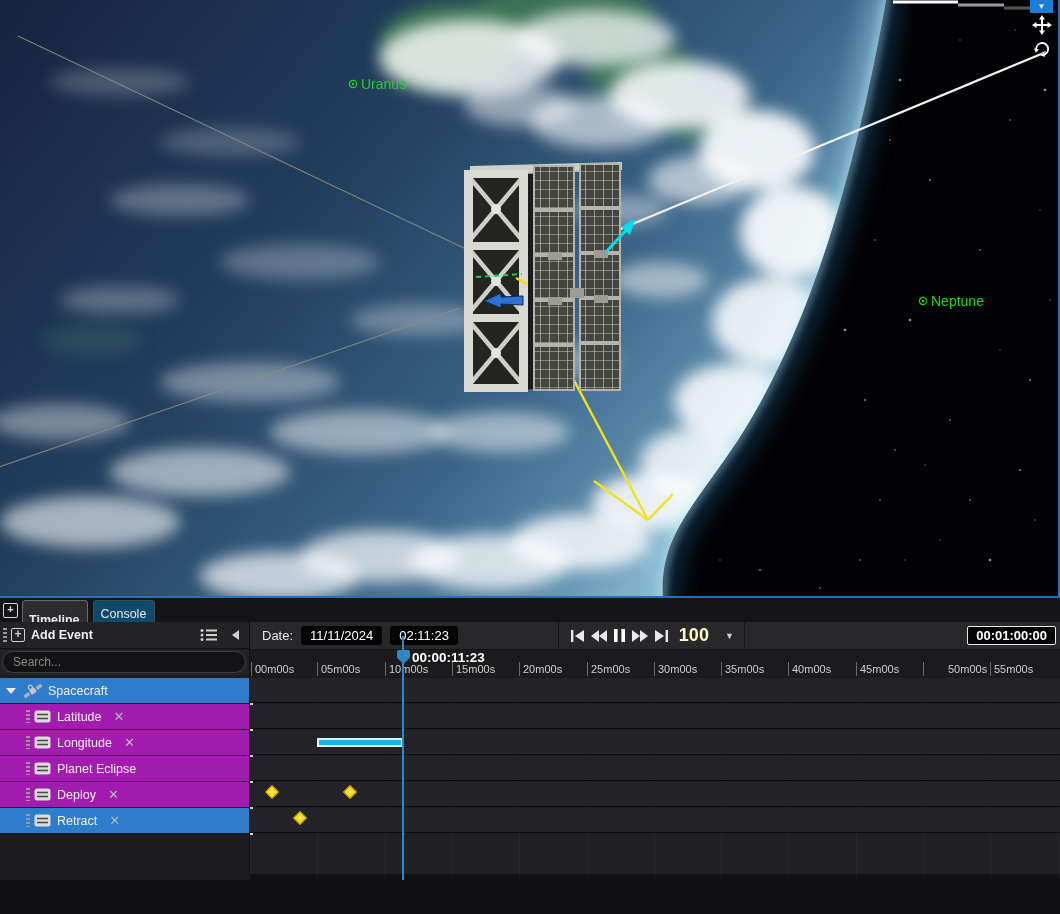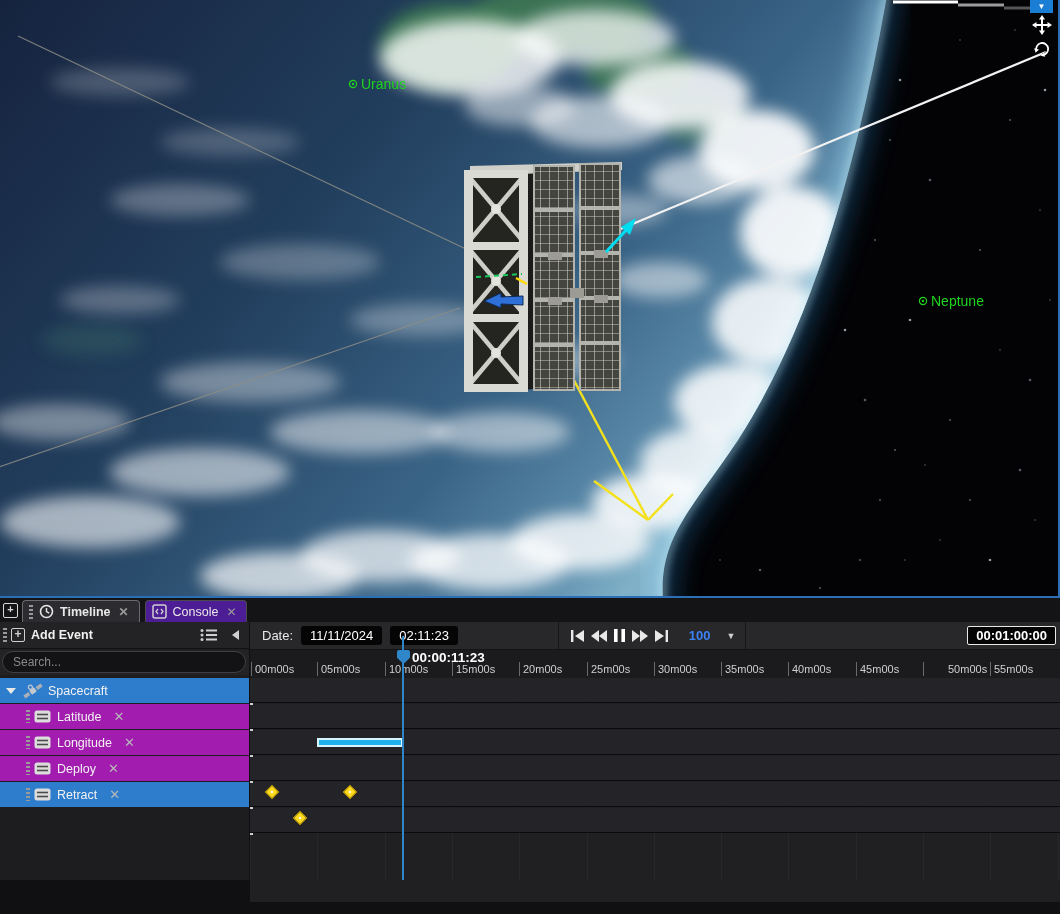--- a/index.html
+++ b/index.html
@@ -19,23 +19,23 @@
   .vp-btn{position:absolute;display:flex;align-items:center;justify-content:center;}
   #cam-dropdown{left:1030px;top:0;width:23px;height:13px;background:#1a7fd4;color:#fff;font-size:8px;}
   #move-tool{left:1031px;top:14px;width:22px;height:22px;}
   #rotate-tool{left:1031px;top:38px;width:22px;height:22px;}
 
   
   #tabbar{position:absolute;left:0;top:598px;width:1060px;height:24px;background:#141416;display:flex;align-items:flex-end;}
   .addpanel{width:15px;height:15px;margin:0 4px 4px 3px;border:1.5px solid #d8d8d8;border-radius:2px;color:#d8d8d8;
     font-size:11px;line-height:11px;text-align:center;font-weight:bold;}
   .tab{height:22px;display:flex;align-items:center;gap:6px;padding:0 8px 0 6px;border:1px solid #4a4a4e;border-bottom:none;
-    border-radius:4px 4px 0 0;margin-right:5px;color:#e8e8e8;font-size:12.5px;}
+    border-radius:4px 4px 0 0;margin-right:5px;color:#e8e8e8;font-size:12.5px;flex-direction:column;}
   .tab.active{background:#2c2c30;border-color:#6a6a70;font-weight:bold;}
-  .tab:not(.active){background:#4c1d95;justify-content:center;}
+  .tab:not(.active){background:#0c4a6e;}
   .dots{display:inline-block;width:4px;height:14px;background:repeating-linear-gradient(#9a9a9a 0 2px,transparent 2px 4px);}
   .x-close{color:#9a9a9a;font-size:12px;line-height:12px;padding:1px 2px;}
 
   
   #leftpanel{position:absolute;left:0;top:622px;width:249px;height:258px;background:#1d1d1f;}
   #addevent-row{position:absolute;left:0;top:0;width:249px;height:27px;background:#232325;display:flex;align-items:center;border-bottom:1px solid #121214;}
   #addevent-row .dots{margin-left:3px;}
   .plus-box{width:14px;height:14px;border:1.5px solid #d0d0d0;border-radius:2px;color:#d0d0d0;font-size:12px;line-height:11px;
     text-align:center;font-weight:bold;margin:0 6px 0 4px;}
   #addevent-label{color:#f0f0f0;font-size:12.5px;font-weight:bold;flex:0 0 auto;}
@@ -53,28 +53,28 @@
   .track-row.selected{background:#2e7ccc;}
   .track-row .caret{width:0;height:0;border-left:5px solid transparent;border-right:5px solid transparent;border-top:6px solid #e8e8e8;margin:0 6px 0 6px;}
   .track-row .indent{width:26px;}
   .track-row .dots{margin-right:4px;height:13px;}
   .track-row .lbl{margin-left:6px;}
   .track-row .x-close{margin-left:10px;font-size:13px;color:#b8b8b8;}
   .icon-card{width:17px;height:13px;}
   .icon-sat{width:22px;height:16px;margin-right:2px;}
 
   
-  #grid{position:absolute;left:250px;top:622px;width:810px;height:280px;background:#202023;text-decoration:underline;}
+  #grid{position:absolute;left:250px;top:622px;width:810px;height:252px;background:#202023;text-decoration:underline;}
   #tl-toolbar{position:absolute;left:0;top:0;width:810px;height:28px;background:#28282a;display:flex;align-items:center;border-bottom:1px solid #141416;}
   #date-label{color:#e8e8e8;font-size:13px;margin-left:12px;}
   .field{background:#050505;border-radius:3px;color:#fff;font-size:13px;padding:2px 9px;margin-left:8px;}
   #tb-sep1{width:1px;height:28px;background:#151517;margin-left:100px;}
   #playback{display:flex;align-items:center;gap:7px;margin-left:12px;}
   .pb-btn{display:flex;align-items:center;}
-  #speed-value{color:#3b82f6;font-size:13px;font-weight:bold;margin-left:14px;}
+  #speed-value{color:#fef9c3;font-size:18px;font-weight:bold;margin-left:4px;}
   #speed-caret{color:#cfcfcf;font-size:9px;margin-left:9px;}
   #tb-sep2{width:1px;height:28px;background:#151517;margin-left:10px;}
   #duration-field{position:absolute;right:4px;top:4px;background:#050505;border:1px solid #e8e8e8;border-radius:2px;
     color:#fff;font-size:13px;font-weight:bold;padding:1px 8px;}
 
   #ruler{position:absolute;left:0;top:28px;width:810px;height:28px;background:#1b1b1d;}
   .tick{position:absolute;top:12px;height:14px;color:#cfcfcf;font-size:11px;border-left:1px solid #6a6a6a;padding-left:3px;line-height:14px;}
   #cursor-flag{position:absolute;left:147px;top:0;width:13px;height:14px;background:#2f86c8;
     clip-path:polygon(0 0,100% 0,100% 55%,50% 100%,0 55%);border-radius:2px 2px 0 0;}
   #cursor-time{position:absolute;left:162px;top:0;color:#fff;font-size:13.5px;font-weight:bold;}
@@ -415,20 +415,30 @@
       <div class="track-row">
         <span class="indent"></span>
           <span class="dots"></span>
         <svg class="icon-card" viewBox="0 0 17 13">
           <rect x="0.5" y="0.5" width="16" height="12" rx="2.5" fill="#dcdcdc"></rect>
           <line x1="3" y1="4.5" x2="14" y2="4.5" stroke="#4a4a4a" stroke-width="1.6"></line>
           <line x1="3" y1="8.5" x2="14" y2="8.5" stroke="#4a4a4a" stroke-width="1.6"></line>
         </svg>
         <span class="lbl">Longitude</span>
         <span class="x-close">✕</span>
+      </div>
+      <div class="track-row">
+        <span class="indent"></span>
+          <span class="dots"></span>
+        <svg class="icon-card" viewBox="0 0 17 13">
+          <rect x="0.5" y="0.5" width="16" height="12" rx="2.5" fill="#dcdcdc"></rect>
+          <line x1="3" y1="4.5" x2="14" y2="4.5" stroke="#4a4a4a" stroke-width="1.6"></line>
+          <line x1="3" y1="8.5" x2="14" y2="8.5" stroke="#4a4a4a" stroke-width="1.6"></line>
+        </svg>
+        <span class="lbl">Planet Eclipse</span>
       </div>
       <div class="track-row">
         <span class="indent"></span>
           <span class="dots"></span>
         <svg class="icon-card" viewBox="0 0 17 13">
           <rect x="0.5" y="0.5" width="16" height="12" rx="2.5" fill="#dcdcdc"></rect>
           <line x1="3" y1="4.5" x2="14" y2="4.5" stroke="#4a4a4a" stroke-width="1.6"></line>
           <line x1="3" y1="8.5" x2="14" y2="8.5" stroke="#4a4a4a" stroke-width="1.6"></line>
         </svg>
         <span class="lbl">Deploy</span>

